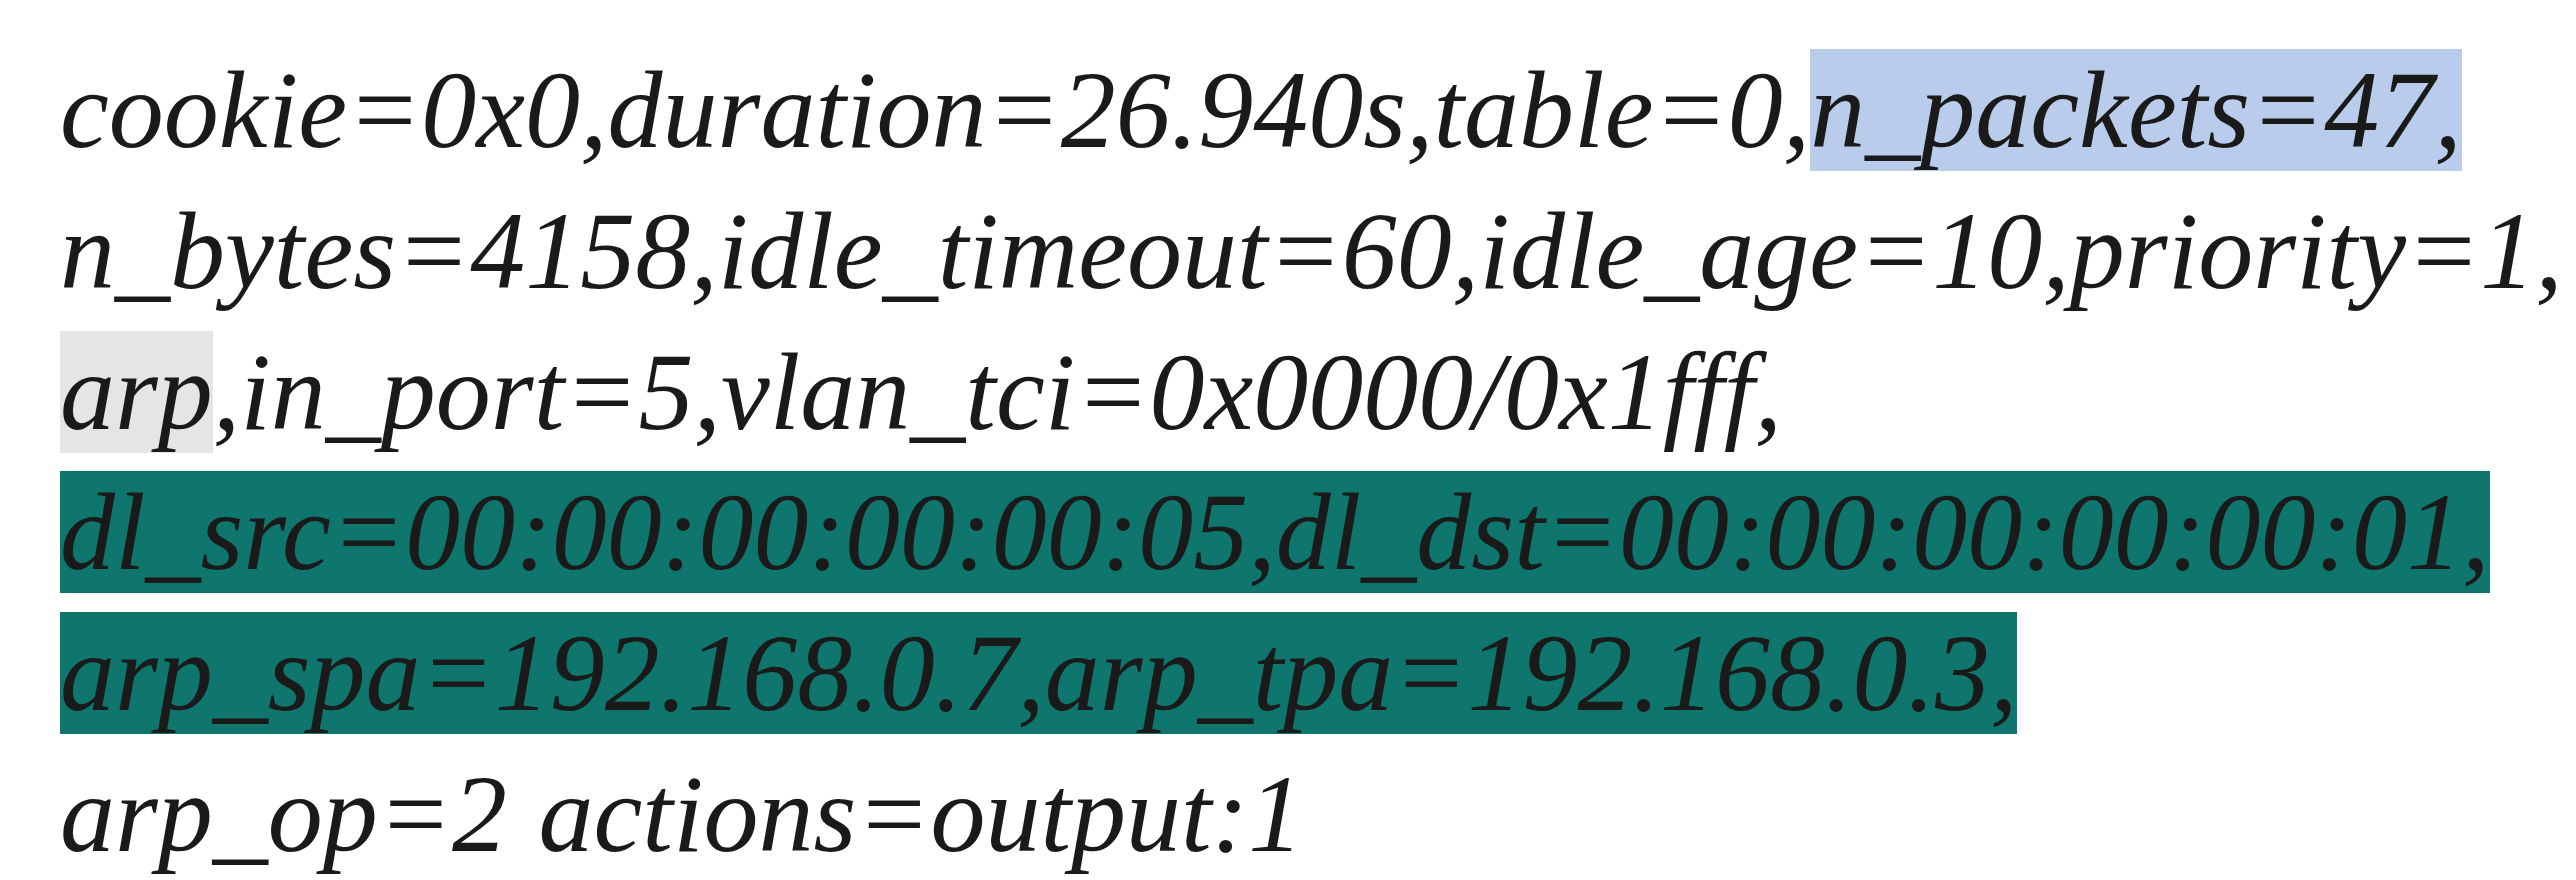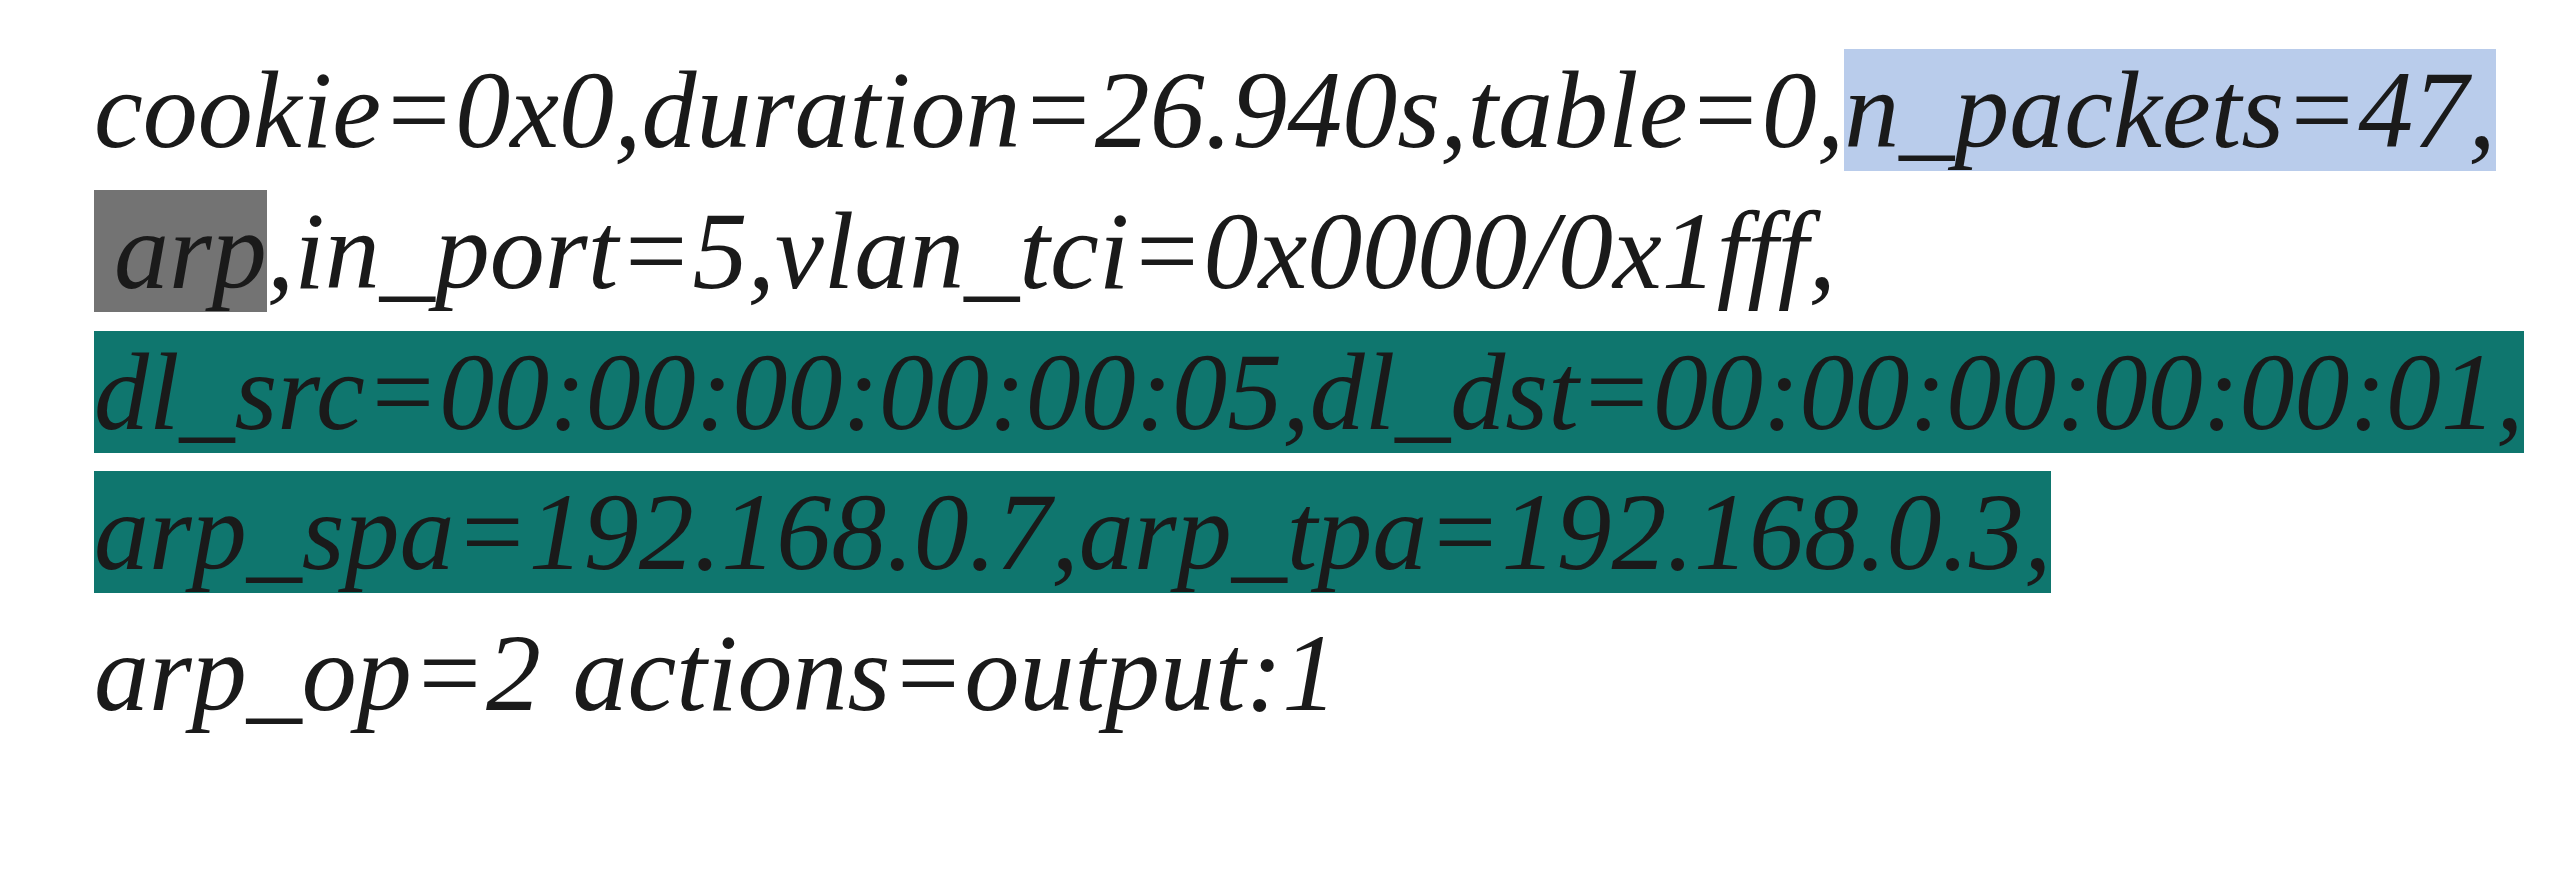--- a/index.html
+++ b/index.html
@@ -19,42 +19,43 @@
     color:#1a1a1a;
     letter-spacing:0px;
     word-spacing:4px;
   }
   .flow-text{
     display:block;
   }
   .line{
     display:block;
     white-space:nowrap;
-    margin-left:34px;
   }
   .hl-blue{
     background:#b9cceb;
   }
   .hl-orange{
-    background:#737373;
-    padding-left:20px;
+    background:#e5e5e5;
   }
   .hl-green{
     background:#0f766e;
   }
 </style>
 </head>
 <body>
 
 <div class="flow-text">
 
   <span class="line">
     <span>cookie=0x0,duration=26.940s,table=0,</span><span class="hl-blue">n_packets=47,</span>
   </span>
 
+  <span class="line">
+    <span>n_bytes=4158,idle_timeout=60,idle_age=10,priority=1,</span>
+  </span>
 
   <span class="line">
     <span class="hl-orange">arp</span><span>,in_port=5,vlan_tci=0x0000/0x1fff,</span>
   </span>
 
   <span class="line">
     <span class="hl-green">dl_src=00:00:00:00:00:05,dl_dst=00:00:00:00:00:01,</span>
   </span>
 
   <span class="line">

